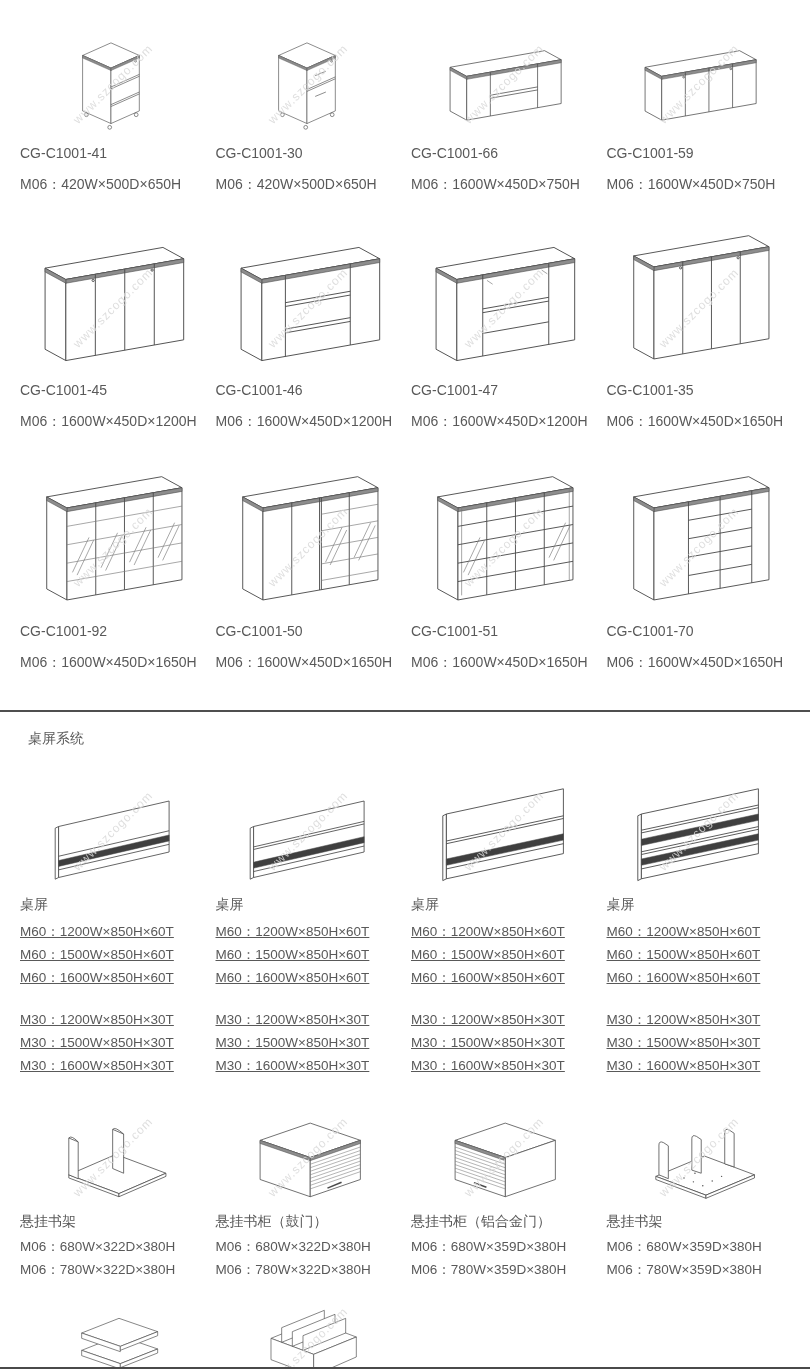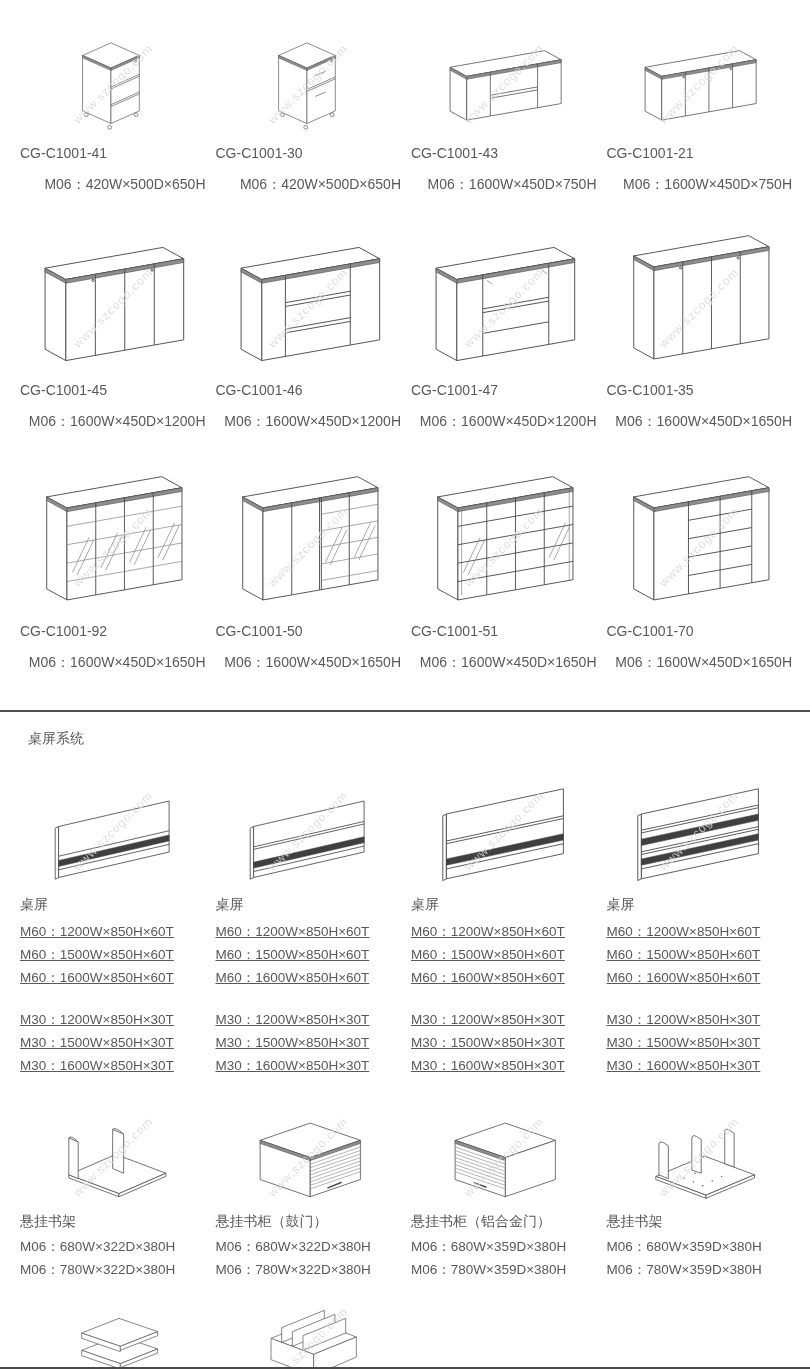--- a/index.html
+++ b/index.html
@@ -18,21 +18,21 @@
   .fig.h3{height:142px;}
   .fig.hs{height:122px;}
   .fig.hh{height:102px;}
   .fig.ha{height:84px;}
   .wm{
     position:absolute;left:50%;top:55%;transform:translate(-50%,-50%) rotate(-45deg);
     color:#d9d9d9;font-size:12px;letter-spacing:1px;white-space:nowrap;
     pointer-events:none;opacity:.85;
   }
   .model{text-align:left;font-size:14px;margin-top:12px;}
-  .spec{font-size:14px;margin-top:15px;text-align:right;}
+  .spec{font-size:14px;margin-top:15px;}
   .divider{border-top:2px solid #4f4f4f;margin:34px 0 0 0;}
   .sec-title{font-size:14px;margin:18px 0 0 28px;}
   .screen-name,.item-name{font-size:14px;margin-top:10px;}
   .spec-line{font-size:13.5px;line-height:23px;}
   .spec-group{margin-top:6px;text-decoration:underline;}
   .spec-gap{height:13px;}
   .bottom-line{position:absolute;left:0;bottom:0;width:810px;border-top:2px solid #4a4a4a;}
   
   svg{stroke:#4a4a4a;stroke-width:1;fill:none;stroke-linejoin:round;}
   svg .wf{fill:#ffffff;}
@@ -102,41 +102,41 @@
           <polygon class="wf" points="38,60 163,38 141,26 16,48"></polygon>
           <polygon class="wf" points="38,60 163,38 163,96 38,118"></polygon>
           <polygon class="bd" points="38,60 163,38 163,42 38,64"></polygon>
           <polygon class="bd" points="16,48 38,60 38,64 16,52"></polygon>
           <line x1="69.3" y1="54.5" x2="69.3" y2="112.5"></line>
           <line x1="131.8" y1="43.5" x2="131.8" y2="101.5"></line>
           <line x1="69.3" y1="85" x2="131.8" y2="74"></line>
           <line x1="69.3" y1="89" x2="131.8" y2="78"></line>
         </svg>
       </div>
-      <div class="model">CG-C1001-43</div>
+      <div class="model">CG-C1001-66</div>
       <div class="spec">M06：1600W×450D×750H</div>
     </div>
 
     <div class="cell">
       <div class="fig h1">
         <div class="wm">www.szcogo.com</div>
         <svg viewBox="0 0 175 135" height="102">
           <polygon class="wf" points="16,48 38,60 38,118 16,106"></polygon>
           <polygon class="wf" points="38,60 163,38 141,26 16,48"></polygon>
           <polygon class="wf" points="38,60 163,38 163,96 38,118"></polygon>
           <polygon class="bd" points="38,60 163,38 163,42 38,64"></polygon>
           <polygon class="bd" points="16,48 38,60 38,64 16,52"></polygon>
           <line x1="69.3" y1="54.5" x2="69.3" y2="112.5"></line>
           <line x1="100.5" y1="49" x2="100.5" y2="107"></line>
           <line x1="131.8" y1="43.5" x2="131.8" y2="101.5"></line>
           <circle cx="67" cy="61" r="1.2"></circle>
             <circle cx="129.5" cy="50" r="1.2"></circle>
         </svg>
       </div>
-      <div class="model">CG-C1001-21</div>
+      <div class="model">CG-C1001-59</div>
       <div class="spec">M06：1600W×450D×750H</div>
     </div>
   </div>
 
   <div class="grid4 row">
 
     <div class="cell">
       <div class="fig h2">
         <div class="wm">www.szcogo.com</div>
         <svg viewBox="0 0 175 140" height="132">

